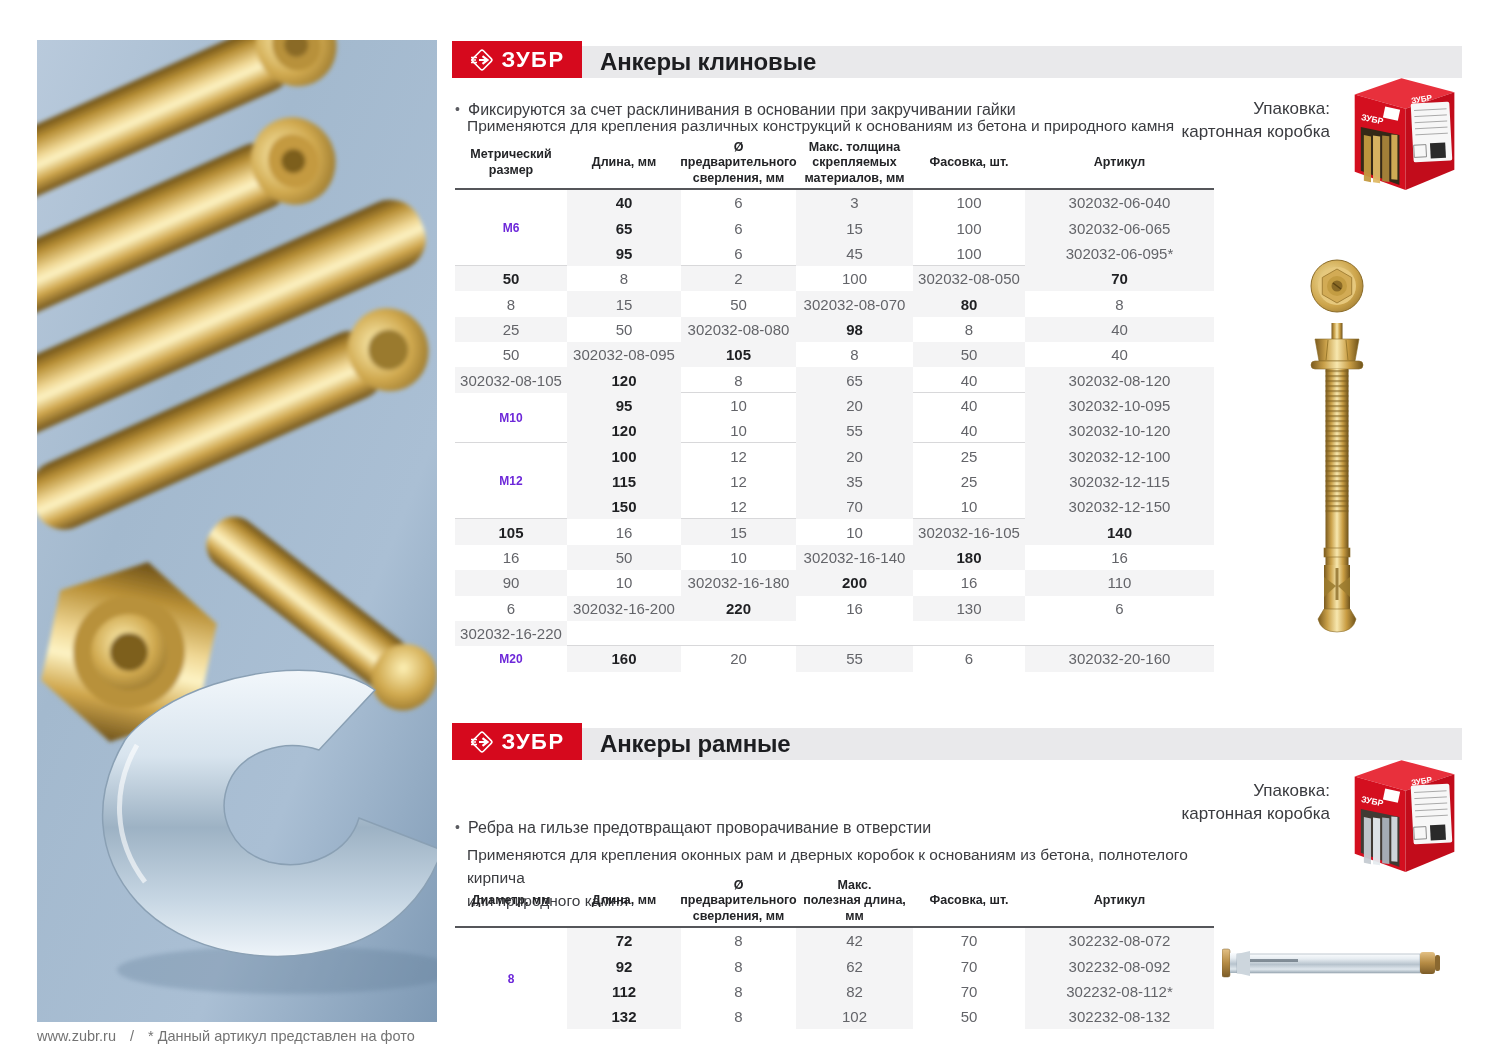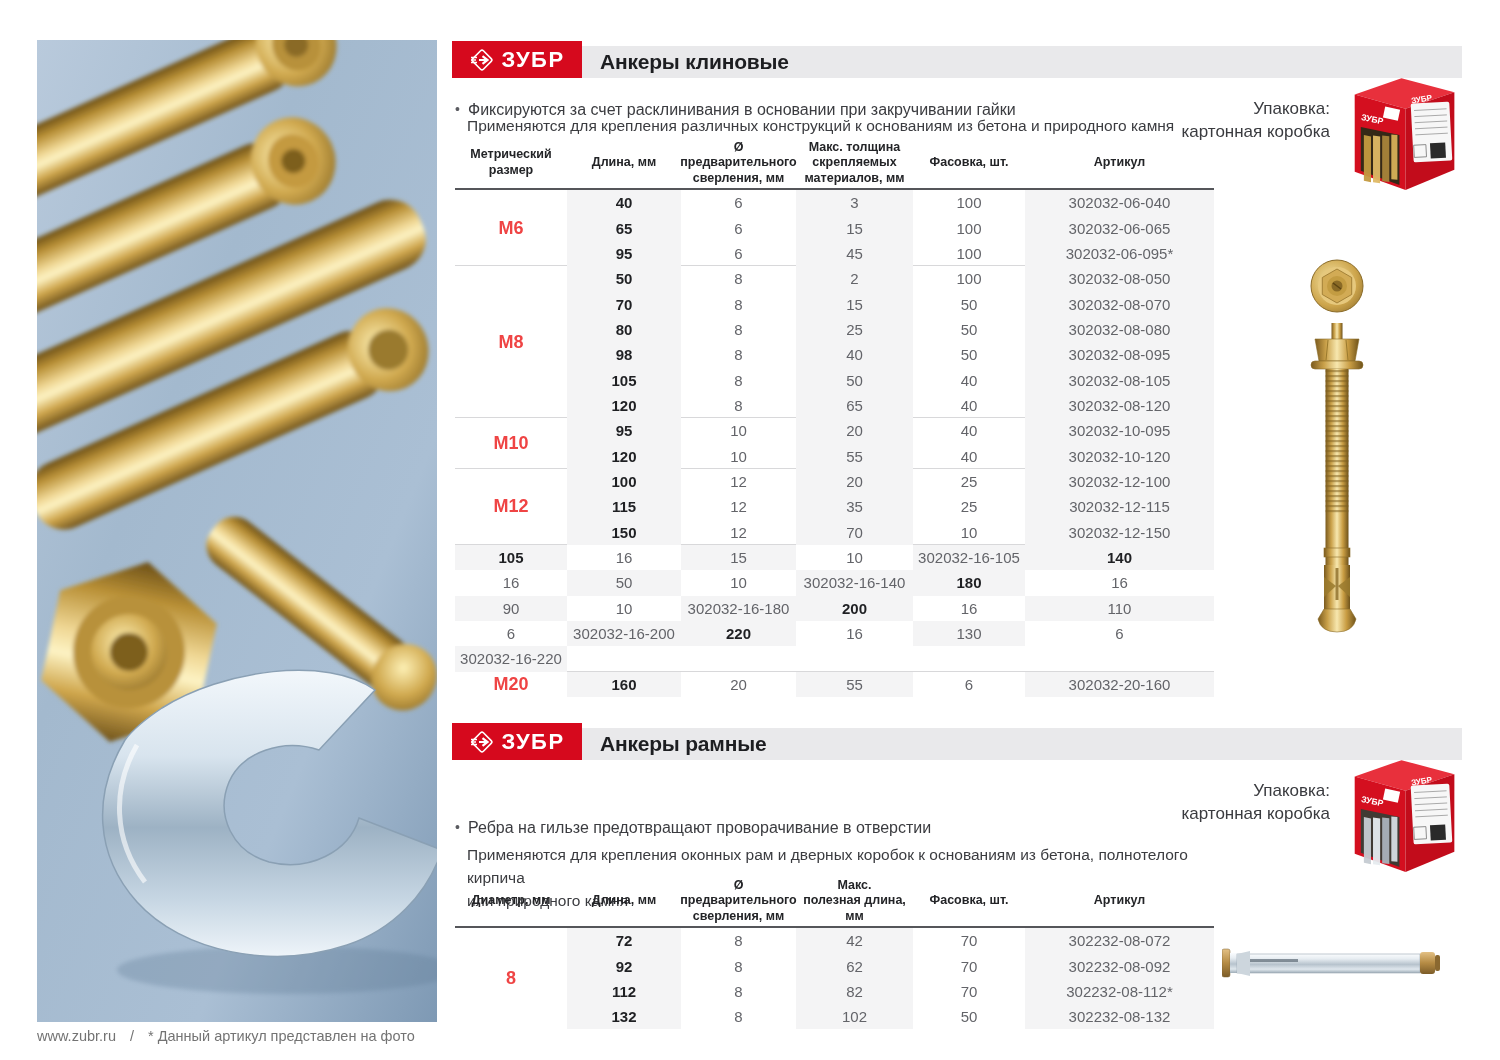--- a/index.html
+++ b/index.html
@@ -8,42 +8,42 @@
 
   
   .hero{position:absolute;left:37px;top:40px;width:400px;height:982px;overflow:hidden;}
 
   
   .secbar{position:absolute;left:452px;width:1010px;height:32px;background:#e9e9eb;}
   .logoblock{position:absolute;left:0;top:-5px;width:130px;height:37px;background:#d6091d;
              display:flex;align-items:center;justify-content:center;gap:6px;}
   .logotext{color:#fff;font-weight:bold;font-size:22px;letter-spacing:1.5px;line-height:1;}
   .sectitle{position:absolute;left:148px;top:0;height:32px;display:flex;align-items:center;
-            font-size:21px;font-weight:bold;color:#1d1e21;letter-spacing:-0.2px;}
+            font-size:24px;font-weight:bold;color:#1d1e21;letter-spacing:-0.2px;}
 
   
   .bullet{position:absolute;padding-left:13px;font-size:16px;color:#3b3c40;line-height:23.5px;white-space:pre-line;}
   .bullet::before{content:"•";position:absolute;left:0;top:0;color:#5a5b60;font-size:14px;}
   .note{position:absolute;font-size:15.5px;color:#3b3c40;line-height:23px;white-space:pre-line;}
 
   
   .packing{position:absolute;left:1170px;width:160px;text-align:right;font-size:17px;
            line-height:23px;color:#3a3b3f;}
 
   
   .spec-table{position:absolute;left:455px;width:759px;}
   .trow{display:grid;grid-template-columns:112px 114px 115px 117px 112px 189px;}
   .thead{height:50px;border-bottom:2px solid #55565a;align-items:center;}
   .hcell{display:flex;align-items:center;justify-content:center;text-align:center;
          font-weight:bold;font-size:12.5px;line-height:1.25;color:#232427;white-space:pre-line;padding:0 2px;}
   .tgroup{display:grid;grid-template-columns:112px 114px 115px 117px 112px 189px;grid-auto-rows:25.35px;}
   .tgroup + .tgroup{box-shadow:0 -1px 0 #d8d8da;}
   .tcell{display:flex;align-items:center;justify-content:center;font-size:15px;color:#636469;}
   .tgroup .col2,.tgroup .col4,.tgroup .col6{background:#f4f4f5;}
-  .sizecell{font-weight:bold;font-size:18px;color:#ef4444;}
+  .sizecell{font-weight:bold;font-size:12px;color:#6d28d9;}
   .tgroup .col2{font-weight:bold;font-size:15px;color:#1f2023;}
 
   .prodimg{position:absolute;}
   .footer{position:absolute;left:37px;top:1028px;font-size:14.5px;color:#737373;}
   .footer span{margin-right:14px;}
 </style>
 </head>
 <body>
 
 <div class="page">
@@ -162,21 +162,20 @@
         <div class="tcell col4">15</div>
         <div class="tcell col5">100</div>
         <div class="tcell col6">302032-06-065</div>
         <div class="tcell col2">95</div>
         <div class="tcell col3">6</div>
         <div class="tcell col4">45</div>
         <div class="tcell col5">100</div>
         <div class="tcell col6">302032-06-095*</div>
       </div>
       <div class="tgroup">
-        <div class="tcell sizecell" style="grid-row: span 6;">М8</div>
         <div class="tcell col2">50</div>
         <div class="tcell col3">8</div>
         <div class="tcell col4">2</div>
         <div class="tcell col5">100</div>
         <div class="tcell col6">302032-08-050</div>
         <div class="tcell col2">70</div>
         <div class="tcell col3">8</div>
         <div class="tcell col4">15</div>
         <div class="tcell col5">50</div>
         <div class="tcell col6">302032-08-070</div>

